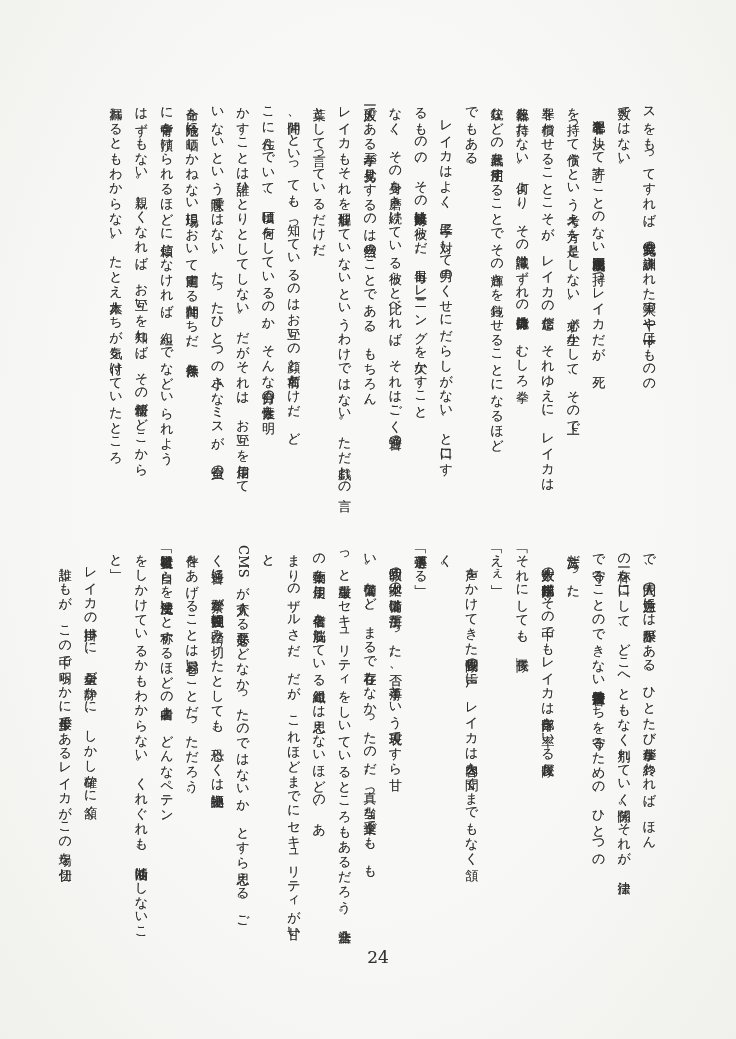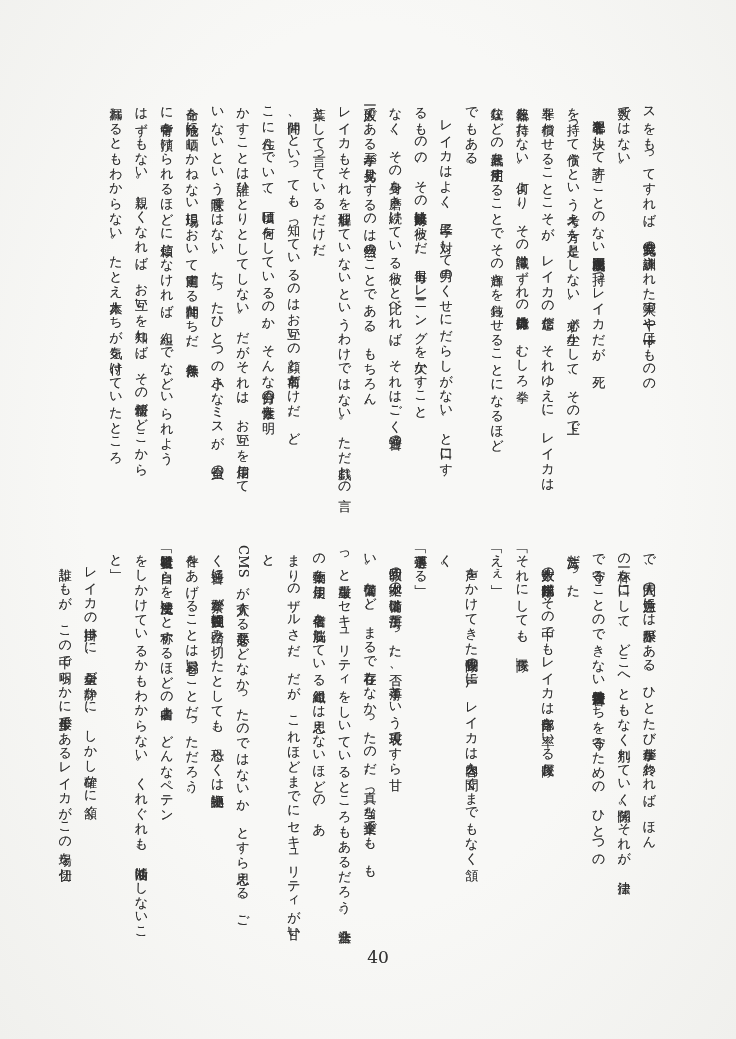--- a/index.html
+++ b/index.html
@@ -94,15 +94,15 @@
 の薬物を使用し、信者を洗脳している組織とは思えないほどの、あ
 まりのザルさだ。だが、これほどまでにセキュリティが甘いと、
 CMSが介入する必要などなかったのではないか、とすら思える。ご
 く普通に、警察が強制捜査に踏み切ったとしても、恐らくは証拠物
 件をあげることは容易いことだっただろう。
 「教祖賢者は自らを魔法使いと称するほどの曲者よ。どんなペテン
 をしかけているかもわからない。くれぐれも、油断はしないこと」
 　レイカの声掛けに、全員が静かに、しかし確かに頷く。
 　誰しもが、この中で明らかに最年少であるレイカがこの場を仕切</div>
 
-  <div class="page-number">40</div>
+  <div class="page-number">24</div>
 
 </div>
 
 </body></html>

